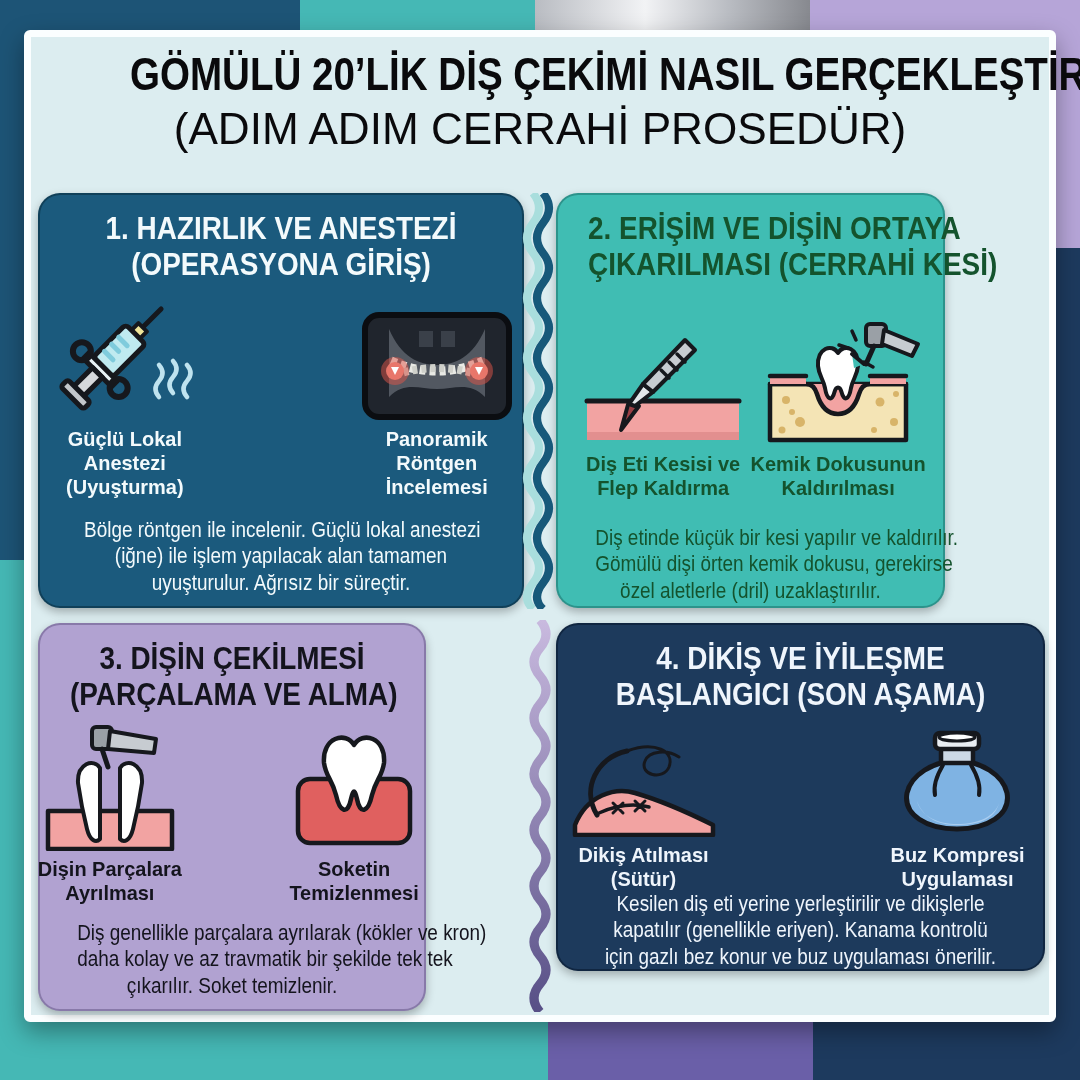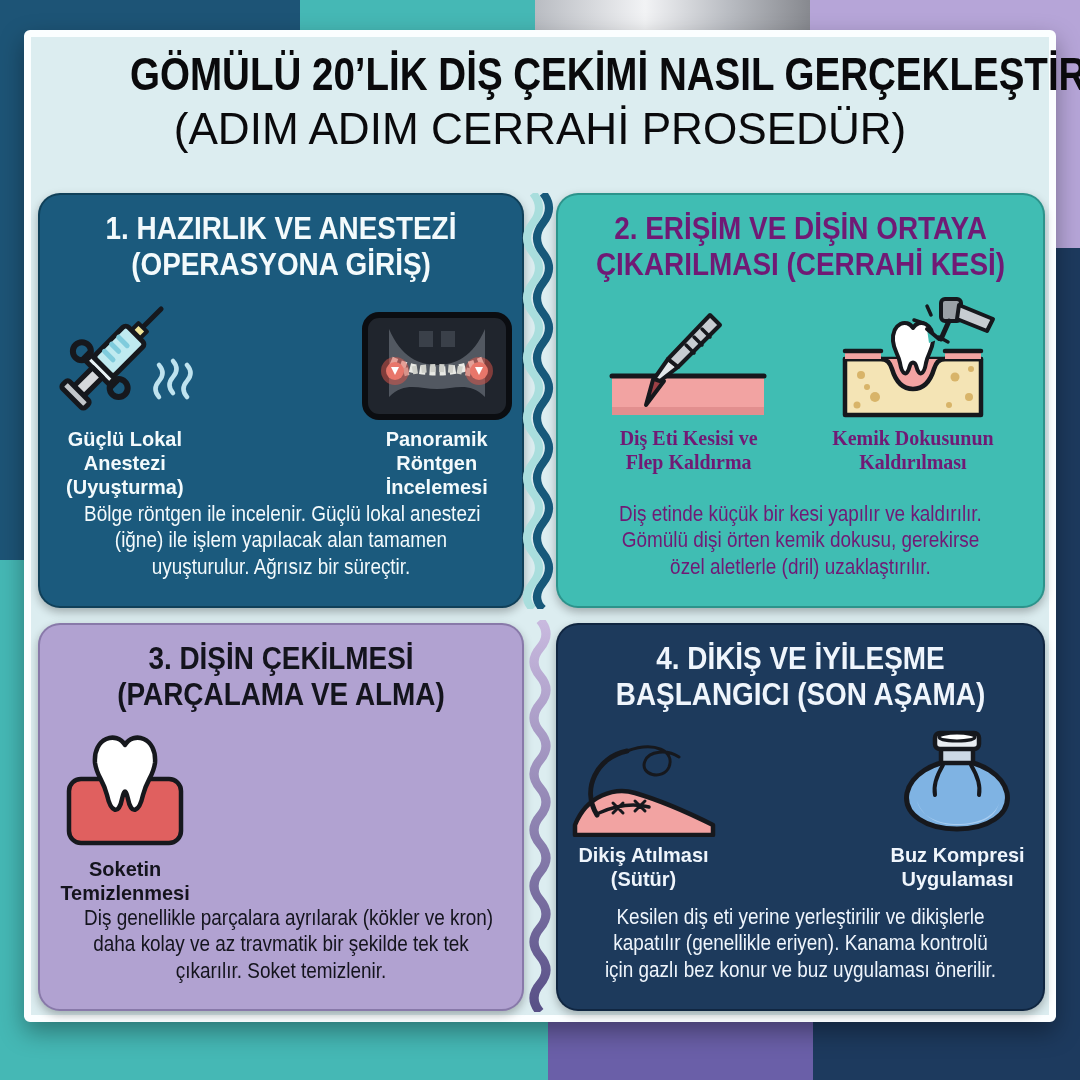--- a/index.html
+++ b/index.html
@@ -18,34 +18,34 @@
   .card{left:24px;top:30px;width:1032px;height:992px;background:#dcedf0;
         border:7px solid #fbfeff;border-radius:6px;
         box-shadow:0 10px 24px rgba(0,0,0,.35);box-sizing:border-box;z-index:1;}
   .header{left:40px;top:48px;width:1000px;text-align:center;z-index:2;color:#0a0a0c;}
   .poster-title{margin:0;font-size:47px;font-weight:bold;letter-spacing:0;
                 transform:scaleX(.82);transform-origin:50% 50%;white-space:pre;line-height:1.1;}
   .poster-subtitle{margin:4px 0 0 0;font-size:45px;font-weight:400;
                 transform:scaleX(.98);transform-origin:50% 50%;white-space:pre;line-height:1.1;}
   
   .panel{border-radius:22px;z-index:2;display:flex;flex-direction:column;
-         padding:14px 12px 24px;box-sizing:border-box;
+         padding:14px 12px 8px;box-sizing:border-box;
          box-shadow:0 4px 10px rgba(0,0,0,.28);}
   .p1{left:38px;top:193px;width:486px;height:415px;background:#1b5a7d;color:#f3fafc;
       border:2px solid rgba(6,38,54,.5);}
-  .p2{left:556px;top:193px;width:489px;height:415px;background:#40bdb3;color:#701a75;
-      border:2px solid rgba(10,70,66,.35);}
-  .p3{left:38px;top:623px;width:486px;height:388px;background:#b1a2d1;color:#14141d;
+  .p2{left:556px;top:193px;width:389px;height:415px;background:#40bdb3;color:#14532d;
+      border:2px solid rgba(10,70,66,.35);gap:25px;}
+  .p3{left:38px;top:623px;width:388px;height:388px;background:#b1a2d1;color:#14141d;
       border:2px solid rgba(60,45,95,.35);}
-  .p4{left:556px;top:623px;width:489px;height:388px;background:#1d3a5c;color:#eff5fc;
+  .p4{left:556px;top:623px;width:489px;height:348px;background:#1d3a5c;color:#eff5fc;
       border:2px solid rgba(6,22,44,.55);}
   .panel-title{text-align:center;font-size:31px;font-weight:bold;line-height:1.16;
                white-space:pre;transform:scaleX(.9);transform-origin:50% 0;margin:2px 0 0;}
   .items{display:flex;flex-direction:row;justify-content:space-between;margin-top:6px;}
-  .items.two{justify-content:space-evenly;font-family:Liberation Serif, serif;}
+  .items.two{justify-content:space-evenly;}
   .item{display:flex;flex-direction:column;align-items:center;width:32%;}
   .items.two .item{width:46%;}
   .icon-box{height:132px;display:flex;align-items:flex-end;justify-content:center;}
   .p4 .icon-box{height:118px;}
   .item-label{text-align:center;font-size:21px;font-weight:bold;line-height:1.14;
               white-space:pre;transform:scaleX(.95);transform-origin:50% 0;margin-top:6px;}
   .desc{margin-top:auto;text-align:center;font-size:22px;font-weight:400;line-height:1.2;
         white-space:pre;transform:scaleX(.86);transform-origin:50% 100%;padding-bottom:2px;}
   
   .wave{z-index:3;}
@@ -201,20 +201,36 @@
   </div>
 
   <div class="abs panel p3">
     <div class="panel-title">3. DİŞİN ÇEKİLMESİ
 (PARÇALAMA VE ALMA)</div>
     <div class="items">
       <div class="item">
         <div class="icon-box">
           <svg width="140" height="130" viewBox="0 0 140 130">
             <g stroke="#16181d" stroke-linejoin="round" stroke-linecap="round">
+              <rect x="8" y="90" width="124" height="38" fill="#f2a3a2" stroke-width="4.5"></rect>
+              <path d="M38,62 C37,42 54,37 60,47 L60,118 C56,122 50,120 47,108 C44,96 40,76 38,62 Z" fill="#ffffff" stroke-width="4"></path>
+              <path d="M102,62 C103,42 86,37 80,47 L80,118 C84,122 90,120 93,108 C96,96 100,76 102,62 Z" fill="#ffffff" stroke-width="4"></path>
+              <rect x="52" y="6" width="20" height="22" rx="4" fill="#9aa0a6" stroke-width="4"></rect>
+              <path d="M70,10 L116,18 L114,32 L68,28 Z" fill="#c7ccd1" stroke-width="4"></path>
+              <path d="M62,28 L68,46" stroke-width="5"></path>
+            </g>
+          </svg>
+        </div>
+        <div class="item-label">Dişin Parçalara
+Ayrılması</div>
+      </div>
+      <div class="item">
+        <div class="icon-box">
+          <svg width="140" height="130" viewBox="0 0 140 130">
+            <g stroke="#16181d" stroke-linejoin="round" stroke-linecap="round">
               <rect x="14" y="58" width="112" height="64" rx="12" fill="#e0605f" stroke-width="4.5"></rect>
               <path d="M40,42 C38,16 62,10 70,24 C78,10 102,16 100,42 C98,56 92,58 88,74 C84,92 76,94 73,78 C71,68 69,68 67,78 C64,94 56,92 52,74 C48,58 42,56 40,42 Z" fill="#ffffff" stroke-width="4.5"></path>
             </g>
           </svg>
         </div>
         <div class="item-label">Soketin
 Temizlenmesi</div>
       </div>
     </div>
     <div class="desc">Diş genellikle parçalara ayrılarak (kökler ve kron)

